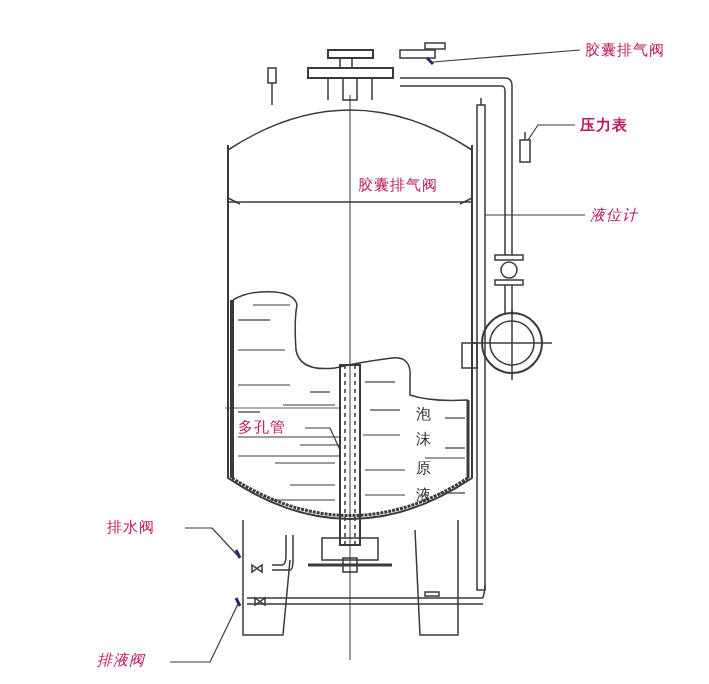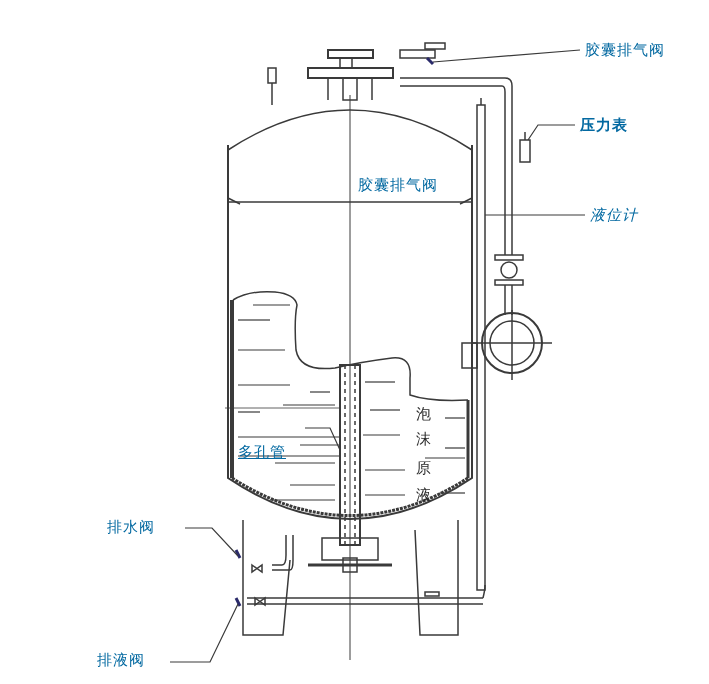--- a/index.html
+++ b/index.html
@@ -1,19 +1,19 @@
 <!DOCTYPE html>
 <html><head>
   <meta charset="utf-8">
   <style>
     html, body { margin: 0; padding: 0; background: #ffffff; }
     body { width: 709px; height: 684px; position: relative; overflow: hidden;
            font-family: "DejaVu Sans", sans-serif; }
     #diagram { position: absolute; left: 0; top: 0; width: 709px; height: 684px; }
-    .lbl { position: absolute; font-size: 15px; color: #0369a1; white-space: nowrap; line-height: 1; letter-spacing: 1px; }
+    .lbl { position: absolute; font-size: 15px; color: #be185d; white-space: nowrap; line-height: 1; letter-spacing: 1px; }
     .vlbl { position: absolute; font-size: 15px; color: #2a2a2a; line-height: 1; }
   </style>
 </head>
 <body>
 
 <svg id="diagram" viewBox="0 0 709 684" xmlns="http://www.w3.org/2000/svg">
   <g fill="none" stroke="#3a3a3a" stroke-width="1.5">
 
     <g>
       <path d="M228 150 Q350 70 472 150"></path>
@@ -140,19 +140,19 @@
       <path d="M185 528 L212 528 L238 556"></path>
       <path d="M170 662 L210 662 L238 604"></path>
     </g>
   </g>
 </svg>
 
 <div class="lbl" style="left:585px; top:43px;">胶囊排气阀</div>
 <div class="lbl" style="left:580px; top:118px;font-weight:bold;">压力表</div>
 <div class="lbl" style="left:590px; top:208px;font-style:italic;">液位计</div>
 <div class="lbl" style="left:358px; top:178px;">胶囊排气阀</div>
-<div class="lbl" style="left:238px; top:445px;text-decoration:underline;">多孔管</div>
+<div class="lbl" style="left:238px; top:420px;">多孔管</div>
 <div class="vlbl" style="left:416px; top:407px;">泡</div>
 <div class="vlbl" style="left:416px; top:432px;">沫</div>
 <div class="vlbl" style="left:416px; top:461px;">原</div>
 <div class="vlbl" style="left:416px; top:488px;">液</div>
 <div class="lbl" style="left:107px; top:520px;">排水阀</div>
-<div class="lbl" style="left:97px; top:653px;">排液阀</div>
+<div class="lbl" style="left:97px; top:653px;font-style:italic;">排液阀</div>
 
 </body></html>

